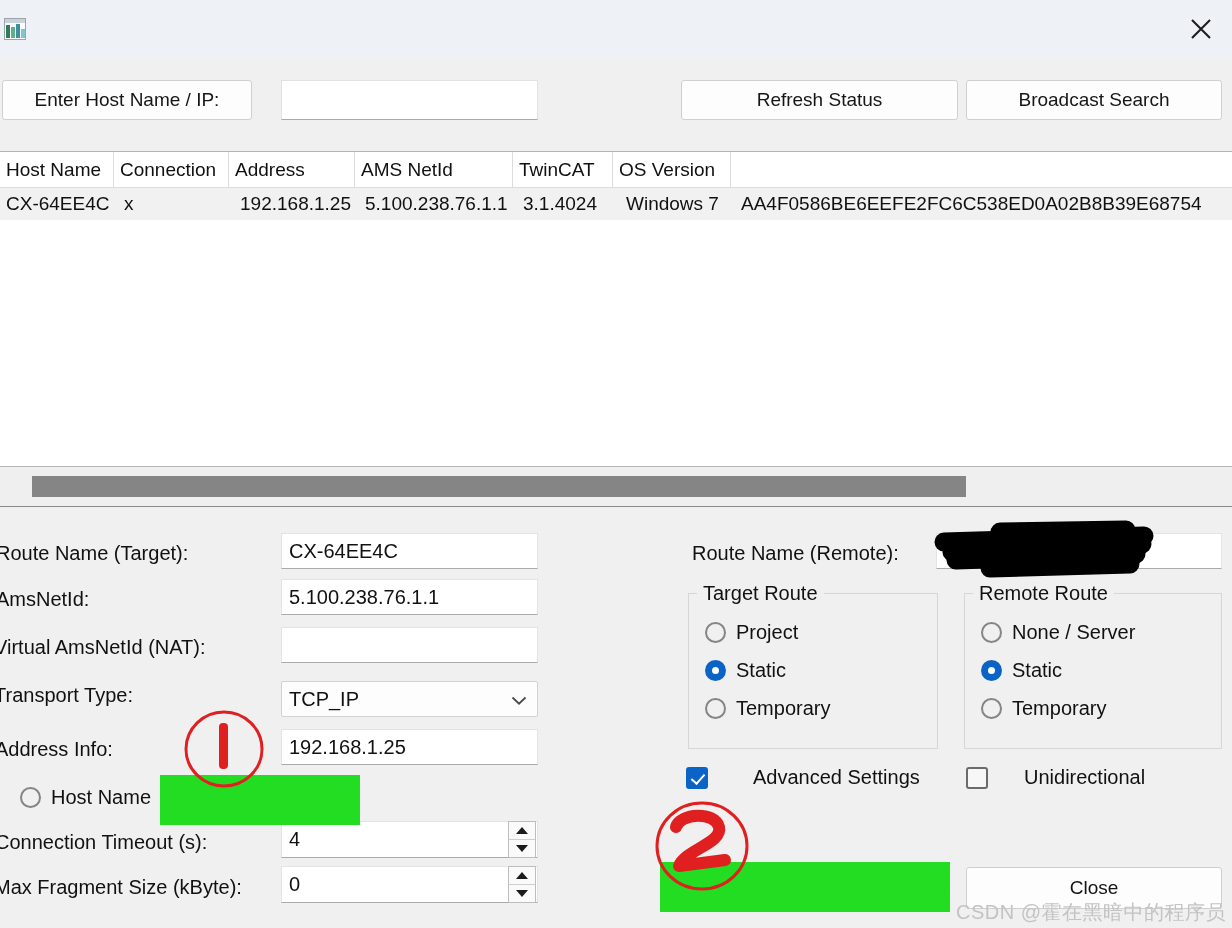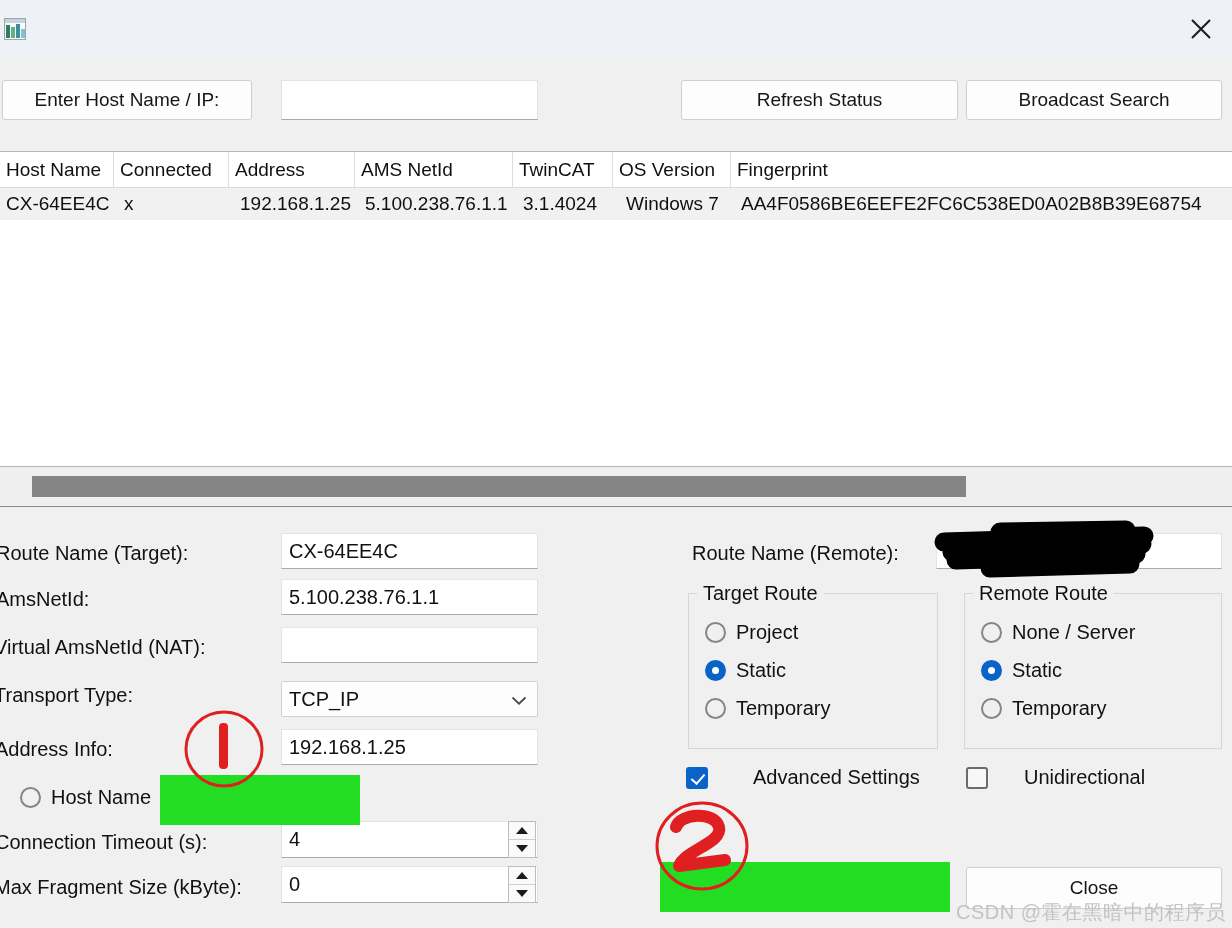--- a/index.html
+++ b/index.html
@@ -234,26 +234,25 @@
   <div class="toolbar">
     <button class="btn" id="btn-host">Enter Host Name / IP:</button>
     <input class="host-input" type="text" placeholder="" value="" style="">
     <button class="btn" id="btn-refresh">Refresh Status</button>
     <button class="btn" id="btn-broadcast">Broadcast Search</button>
   </div>
 
   <div class="table-wrap">
     <div class="thead">
       <div class="th" style="left:0px;width:114px;">Host Name</div>
-      <div class="th" style="left:114px;width:115px;">Connected</div>
+      <div class="th" style="left:114px;width:115px;">Connection</div>
       <div class="th" style="left:229px;width:126px;">Address</div>
       <div class="th" style="left:355px;width:158px;">AMS NetId</div>
       <div class="th" style="left:513px;width:100px;">TwinCAT</div>
       <div class="th" style="left:613px;width:118px;">OS Version</div>
-      <div class="th last" style="left:731px;width:501px;">Fingerprint</div>
     </div>
 
     <div class="trow">
       <div class="td l" style="left:0px;width:114px;">CX-64EE4C</div>
       <div class="td l" style="left:118px;width:110px;">x</div>
       <div class="td r" style="left:229px;width:126px;">192.168.1.25</div>
       <div class="td l" style="left:359px;width:154px;">5.100.238.76.1.1</div>
       <div class="td l" style="left:517px;width:96px;">3.1.4024</div>
       <div class="td l" style="left:620px;width:111px;">Windows 7</div>
       <div class="td l" style="left:735px;width:497px;">AA4F0586BE6EEFE2FC6C538ED0A02B8B39E68754</div>

